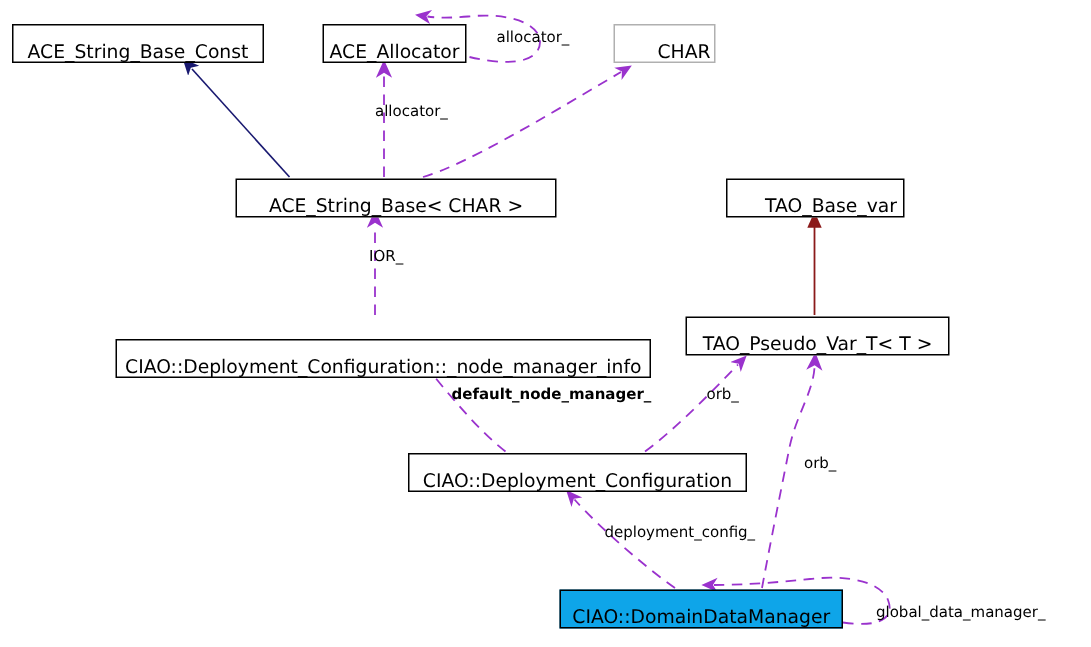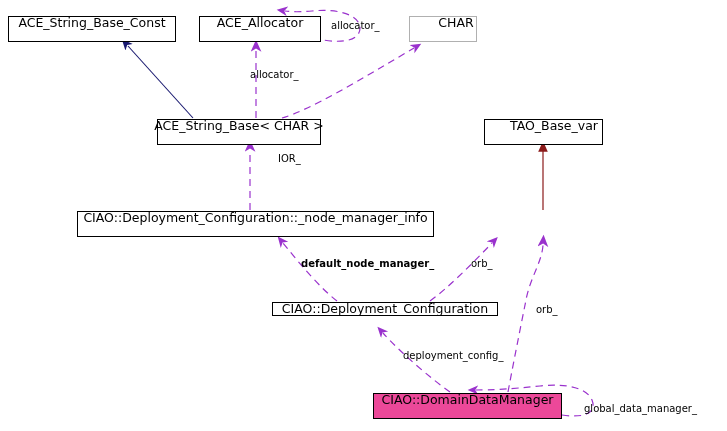--- a/index.html
+++ b/index.html
@@ -22,35 +22,35 @@
     position: absolute;
     left: 0;
     top: 0;
     width: 727px;
     height: 431px;
   }
   .node {
     position: absolute;
     box-sizing: border-box;
     display: flex;
-    align-items: flex-start;
+    align-items: flex-end;
     justify-content: center;
     background: #ffffff;
     border: 1px solid #000000;
     font-size: 12.5px;
     color: #000000;
     white-space: nowrap;
     letter-spacing: 0px;
     line-height: 1;
   }
   .node.gray-border {
     border-color: #b0b0b0;
   }
   .node.highlight {
-    background: #ec4899;
+    background: #0ea5e9;
     border-color: #000000;
   }
   .node-label {
     display: block;
     padding: 0 6px;
     transform: translateY(-0.5px);
   }
   .edge-label {
     position: absolute;
     font-size: 10px;
@@ -125,55 +125,58 @@
     <g>
       <path d="M 562,415 C 590,419 596,410 592,400 C 587,388 566,383 540,386 C 512,389 490,390 476,390" fill="none" stroke="#9a32cd" stroke-width="1.2" stroke-dasharray="7,5" marker-end="url(#arrow-purple)"></path>
     </g>
 
   </svg>
 
   <div class="node" style="left:8px; top:16px; width:168px; height:26px;">
     <span class="node-label">ACE_String_Base_Const</span>
   </div>
 
-  <div class="node" style="left:199px; top:16px; width:122px; height:26px;">
+  <div class="node" style="left:215px; top:16px; width:96px; height:26px;">
     <span class="node-label">ACE_Allocator</span>
   </div>
 
   <div class="node gray-border" style="left:409px; top:16px; width:68px; height:26px;padding-left:26px;">
     <span class="node-label">CHAR</span>
   </div>
 
-  <div class="node" style="left:157px; top:119px; width:164px; height:26px;">
+  <div class="node" style="left:157px; top:119px; width:214px; height:26px;">
     <span class="node-label">ACE_String_Base&lt; CHAR &gt;</span>
   </div>
 
   <div class="node" style="left:484px; top:119px; width:119px; height:26px;padding-left:21px;">
     <span class="node-label">TAO_Base_var</span>
   </div>
 
-  <div class="node" style="left:77px; top:211px; width:357px; height:26px;">
+  <div class="node" style="left:77px; top:226px; width:357px; height:26px;">
     <span class="node-label">CIAO::Deployment_Configuration::_node_manager_info</span>
   </div>
 
+  <div class="node" style="left:457px; top:211px; width:176px; height:26px;">
+    <span class="node-label">TAO_Pseudo_Var_T&lt; T &gt;</span>
+  </div>
 
-  <div class="node" style="left:272px; top:302px; width:226px; height:14px;">
+  <div class="node" style="left:272px; top:302px; width:226px; height:26px;">
     <span class="node-label">CIAO::Deployment_Configuration</span>
   </div>
 
   <div class="node highlight" style="left:373px; top:393px; width:189px; height:26px;">
     <span class="node-label">CIAO::DomainDataManager</span>
   </div>
 
   <div class="edge-label" style="left:331px; top:21px;">allocator_</div>
 
   <div class="edge-label" style="left:250px; top:70px;">allocator_</div>
 
 
-  <div class="edge-label" style="left:246px; top:154px;margin-left:32px;">IOR_</div>
+  <div class="edge-label" style="left:246px; top:167px;">IOR_</div>
 
   <div class="edge-label" style="left:301px; top:259px;font-weight:bold;">default_node_manager_</div>
 
   <div class="edge-label" style="left:471px; top:259px;">orb_</div>
 
   <div class="edge-label" style="left:536px; top:305px;">orb_</div>
 
   <div class="edge-label" style="left:403px; top:351px;text-align:center;">deployment_config_</div>
 
   <div class="edge-label" style="left:584px; top:404px;">global_data_manager_</div>

